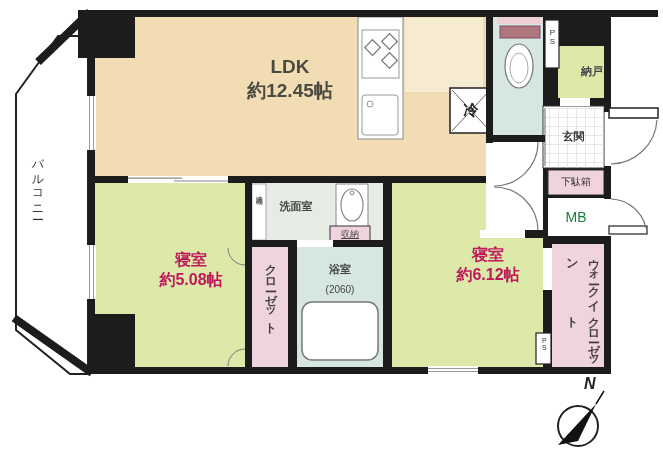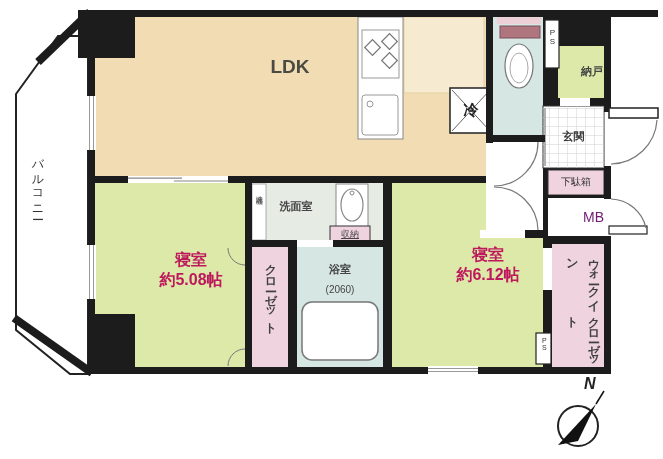--- a/index.html
+++ b/index.html
@@ -123,20 +123,21 @@
     <path d="M 245,265 A 17,17 0 0 1 228,248" fill="none" stroke="#777" stroke-width="1"></path>
     <path d="M 245,349 A 17,17 0 0 0 228,366" fill="none" stroke="#777" stroke-width="1"></path>
 
     <circle cx="578" cy="426" r="20" fill="#ffffff" stroke="#222" stroke-width="2"></circle>
     <polygon points="596,404 558,445 578,441" fill="#111111"></polygon>
     <line x1="596" y1="404" x2="604" y2="391" stroke="#111" stroke-width="1.5"></line>
   </svg>
 
   <div class="lbl room-main" style="left:170px;top:55px;width:240px;">
     <span>LDK</span><br>
+    <span>約12.45帖</span>
   </div>
 
   <div class="lbl room-mid" style="left:95px;top:250px;width:150px;">
     <span>寝室</span><br>
     <span>約5.08帖</span>
   </div>
 
   <div class="lbl room-mid" style="left:392px;top:245px;width:150px;">
     <span>寝室</span><br>
     <span>約6.12帖</span>
@@ -157,21 +158,21 @@
     <span>ウォークイン</span>
     <span>クローゼット</span>
   </div>
 
   <div class="lbl small" style="left:558px;top:65px;width:68px;">納戸</div>
 
   <div class="lbl b" style="left:543px;top:130px;width:61px;font-size:11px;">玄関</div>
 
   <div class="lbl" style="left:548px;top:176px;width:56px;font-size:10px;color:#333;">下駄箱</div>
 
-  <div class="lbl" style="left:548px;top:209px;width:56px;font-size:14px;color:#701a75;text-align:right;">MB</div>
+  <div class="lbl" style="left:548px;top:209px;width:56px;font-size:14px;color:#15803d;">MB</div>
 
   <div class="lbl tiny" style="left:330px;top:229px;width:40px;">収納</div>
 
   <div class="lbl b" style="left:450px;top:101px;width:42px;font-size:15px;color:#222;">冷</div>
 
   <div class="lbl vert" style="left:254px;top:190px;font-size:7px;letter-spacing:1px;color:#555;">洗濯機</div>
 
   <div class="lbl vert" style="left:547px;top:28px;font-size:8px;letter-spacing:0;color:#333;">PS</div>
 
   <div class="lbl vert" style="left:539px;top:337px;font-size:7px;letter-spacing:0;color:#333;">PS</div>

